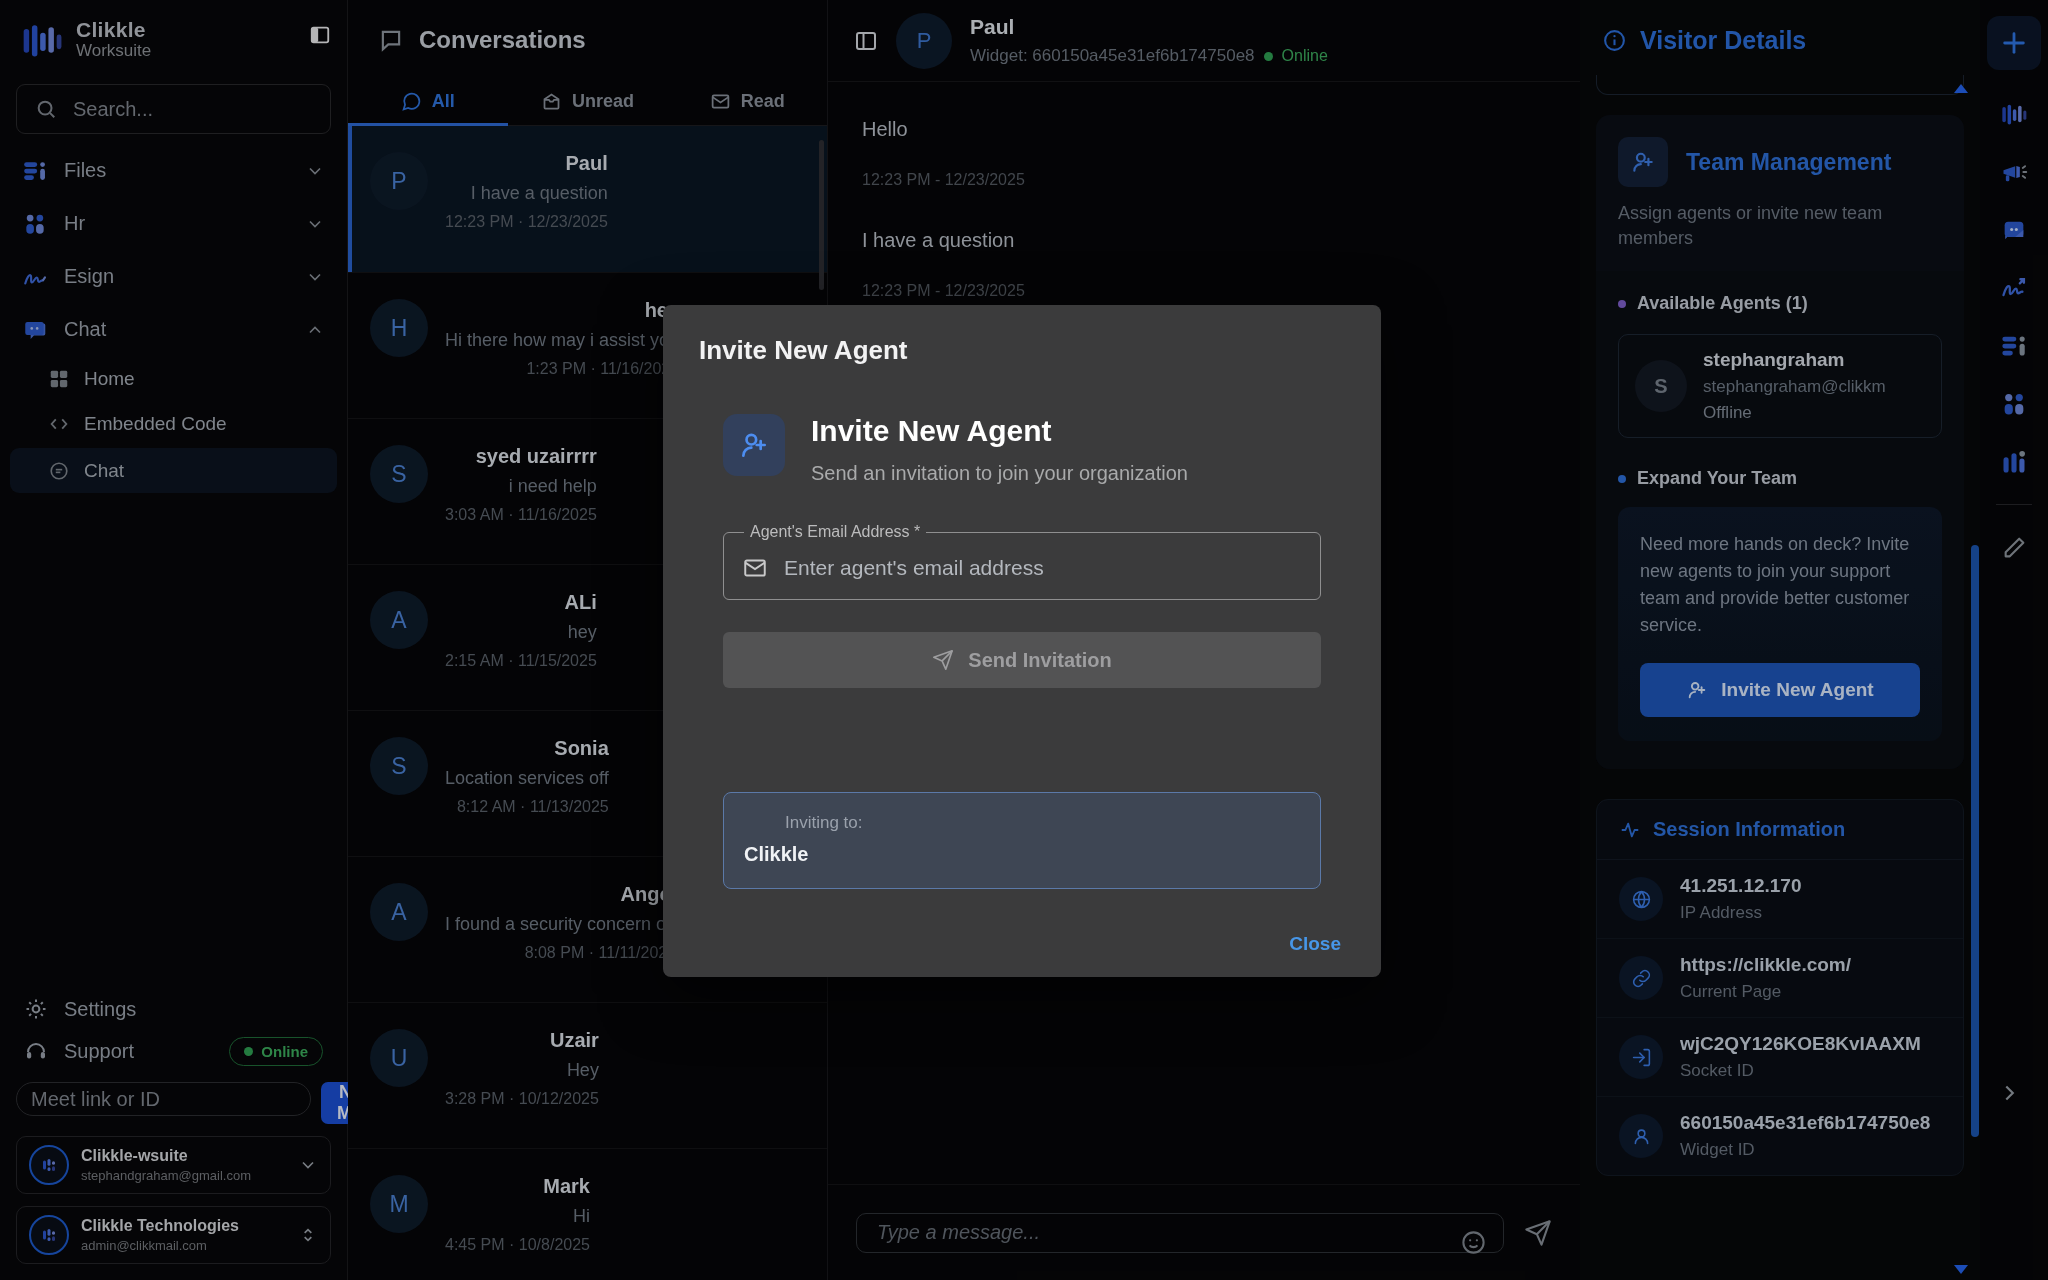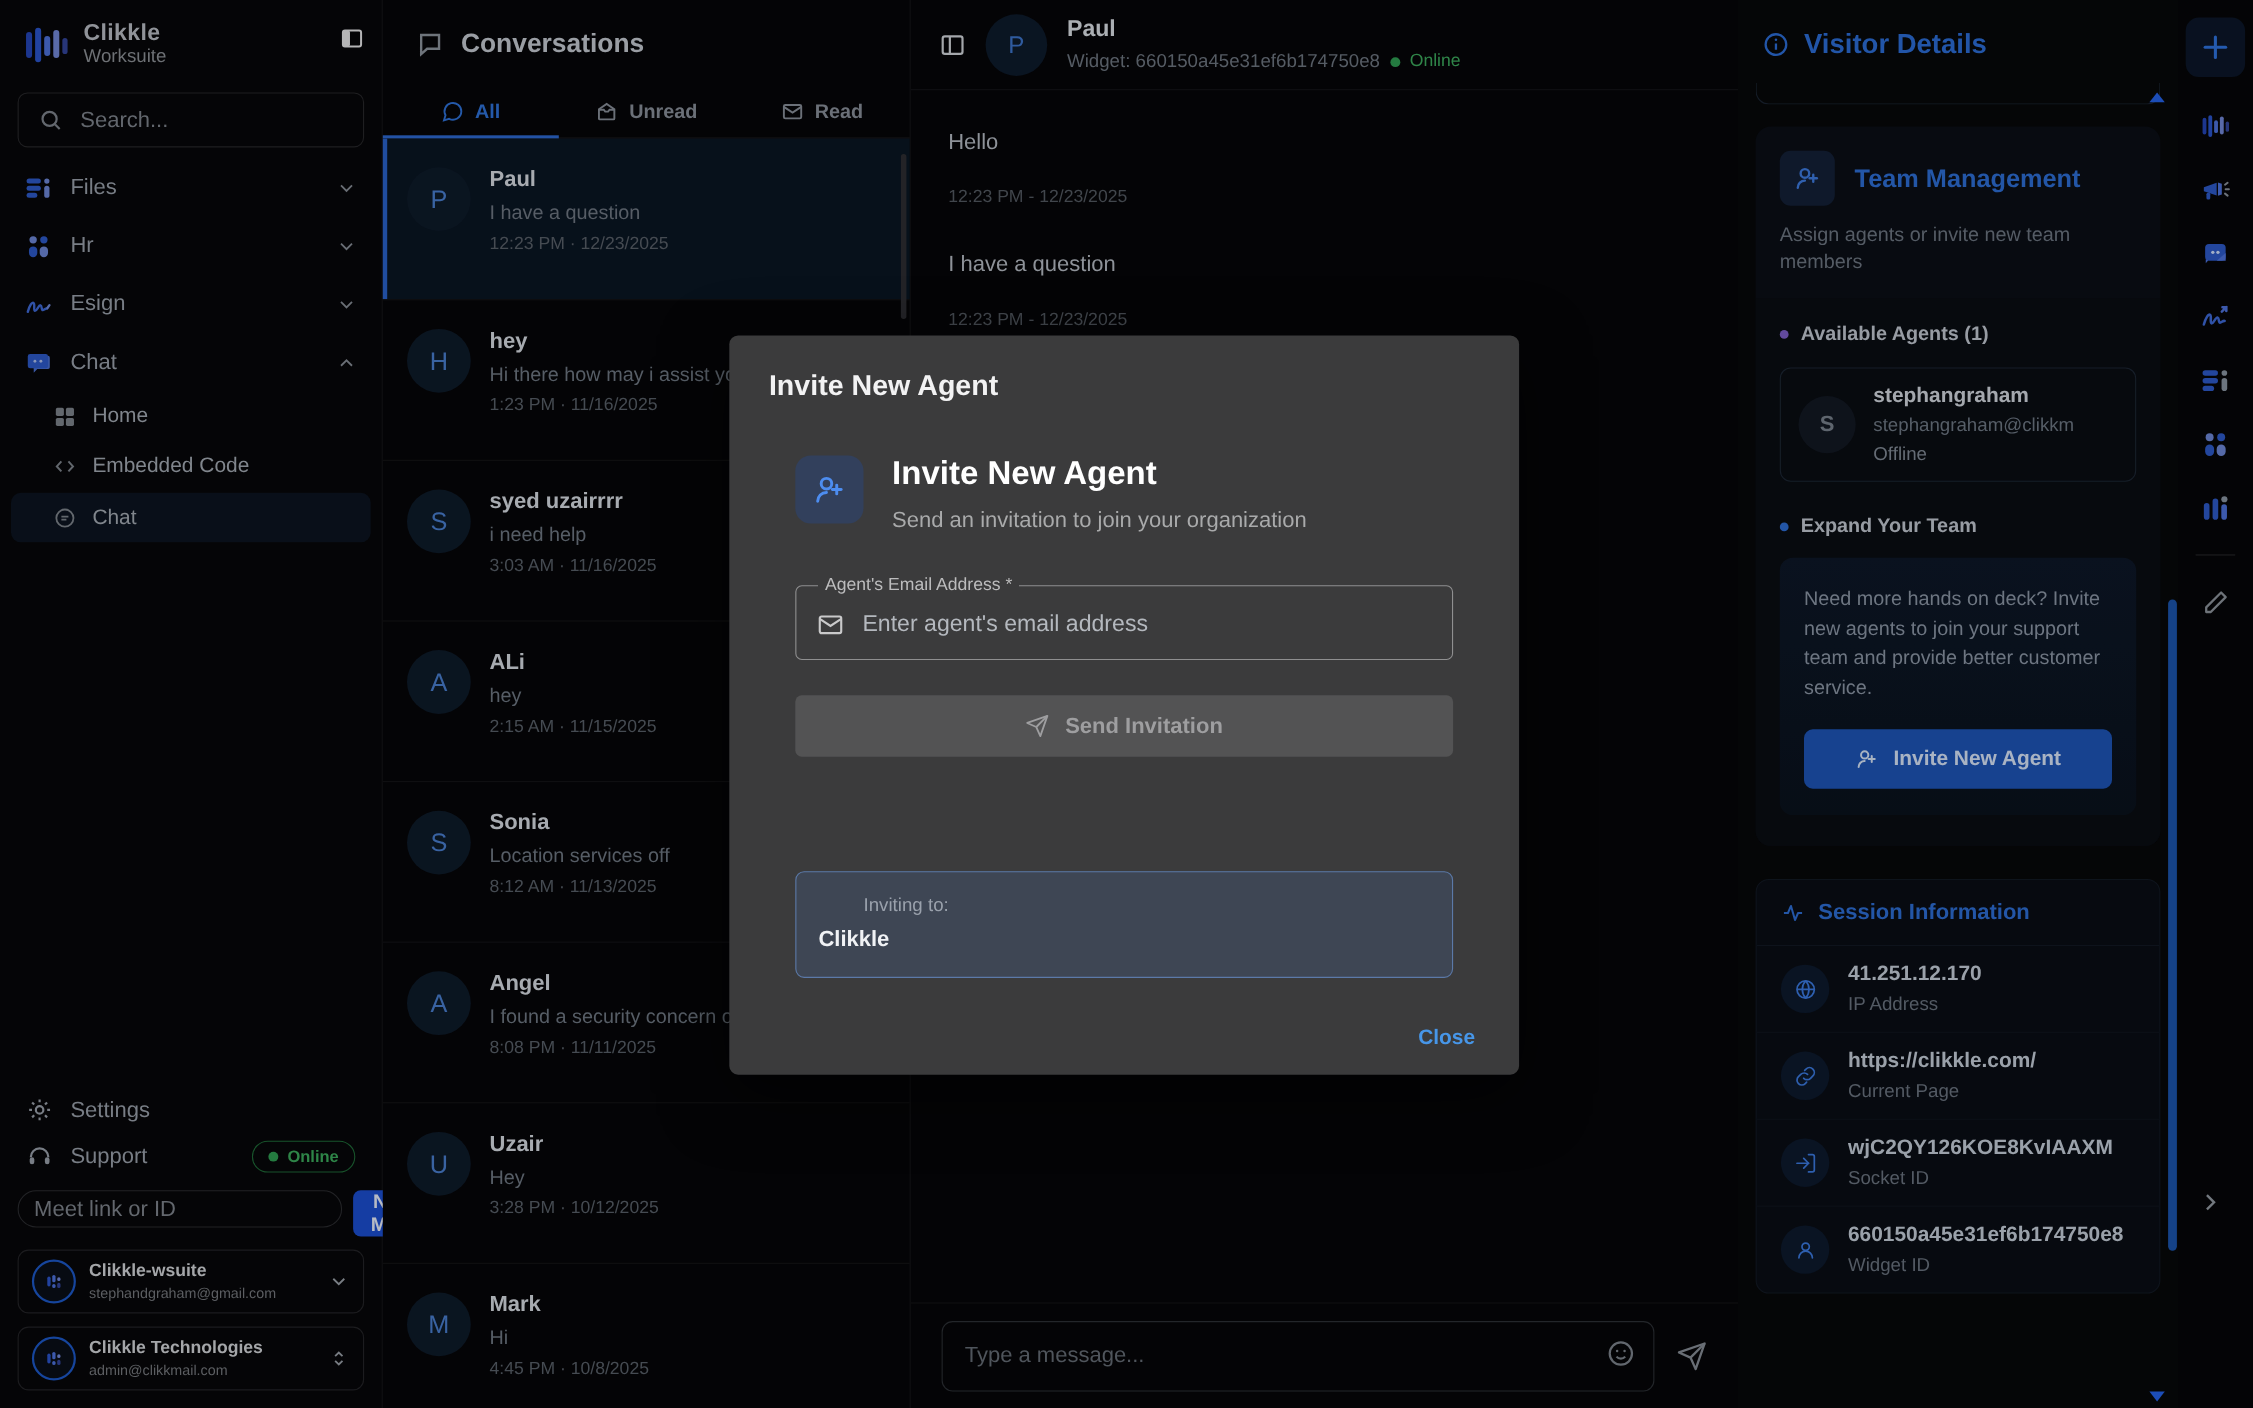--- a/index.html
+++ b/index.html
@@ -46,21 +46,21 @@
   .acct { margin-top:12px; height:58px; border:1px solid #242428; border-radius:10px;
           display:flex; align-items:center; gap:12px; padding:0 12px; cursor:pointer; }
   .acct-av { width:40px; height:40px; border-radius:50%; border:2px solid #1d59c9; background:#0a0f18;
              display:flex; align-items:center; justify-content:center; }
   .acct-name { font-size:16px; font-weight:bold; color:#d3d5d9; }
   .acct-email { font-size:13px; color:#76797e; margin-top:3px; }
   .acct .chev { margin-left:auto; color:#9aa0a8; }
 
   
   #convo { position:absolute; left:348px; top:0; width:480px; height:1280px;
-           background:#060608; border-right:1px solid #18181b; }
+           background:#060608; border-right:1px solid #18181b;text-align:right; }
   .convo-header { display:flex; align-items:center; gap:15px; padding:26px 30px 8px; }
   .convo-title { font-size:24px; font-weight:bold; color:#c6cbd2; }
   .tabs { display:flex; margin-top:16px; height:48px; border-bottom:1px solid #1d1d21; }
   .tab { flex:1; display:flex; align-items:center; justify-content:center; gap:10px;
          font-size:18px; font-weight:bold; color:#89909a; cursor:pointer; position:relative; }
   .tab.active { color:#2f72d9; }
   .tab.active::after { content:""; position:absolute; left:0; right:0; bottom:-1px; height:3px; background:#2e6ad2; }
   .citem { position:relative; height:146px; display:flex; gap:17px; padding:26px 22px 0 22px; cursor:pointer; }
   .citem + .citem { border-top:1px solid #141417; }
   .citem.sel { background:#0a1623; border-top:none; }
@@ -82,22 +82,22 @@
   .chat-peer { font-size:21px; font-weight:bold; color:#dce0e6; }
   .chat-sub { display:flex; align-items:center; gap:9px; margin-top:7px; }
   .chat-widget { font-size:17px; color:#6e7681; }
   .chat-online { font-size:16px; color:#3dab5e; }
   .messages { padding:36px 34px 0; }
   .msg { font-size:20px; color:#b6bcc4; }
   .msg-time { font-size:16px; color:#545a62; margin-top:30px; }
   .msg2 { margin-top:40px; }
   .chat-inputbar { position:absolute; left:0; right:0; bottom:0; height:96px; border-top:1px solid #141417;
                    display:flex; align-items:center; gap:20px; padding:0 28px; }
-  .chat-inputbox { flex:1; position:relative; height:64px; border:1px solid #2d3136; border-radius:10px;
-                   display:flex; align-items:center; padding:0 58px 0 20px; }
+  .chat-inputbox { flex:1; position:relative; height:40px; border:1px solid #2d3136; border-radius:10px;
+                   display:flex; align-items:center; padding:0 58px 0 20px;font-style:italic; }
   .chat-inputbox .ph { font-size:20px; color:#666d76; }
   .emoji-btn { position:absolute; right:16px; top:15px; color:#7e858d; cursor:pointer; }
   .send-btn { color:#878e96; cursor:pointer; }
 
   
   .backdrop { position:absolute; left:0; top:0; width:2048px; height:1280px; background:rgba(0,0,0,0.22); }
   .modal { position:absolute; left:663px; top:305px; width:718px; height:672px; background:#3b3b3c;
            border-radius:8px; box-shadow:0 18px 60px rgba(0,0,0,.6); padding:0 60px; }
   .modal-title { font-size:26px; font-weight:bold; color:#f2f2f3; padding:30px 0 0; margin-left:-24px; }
   .m-hero { display:flex; gap:26px; margin-top:48px; align-items:flex-start; }

